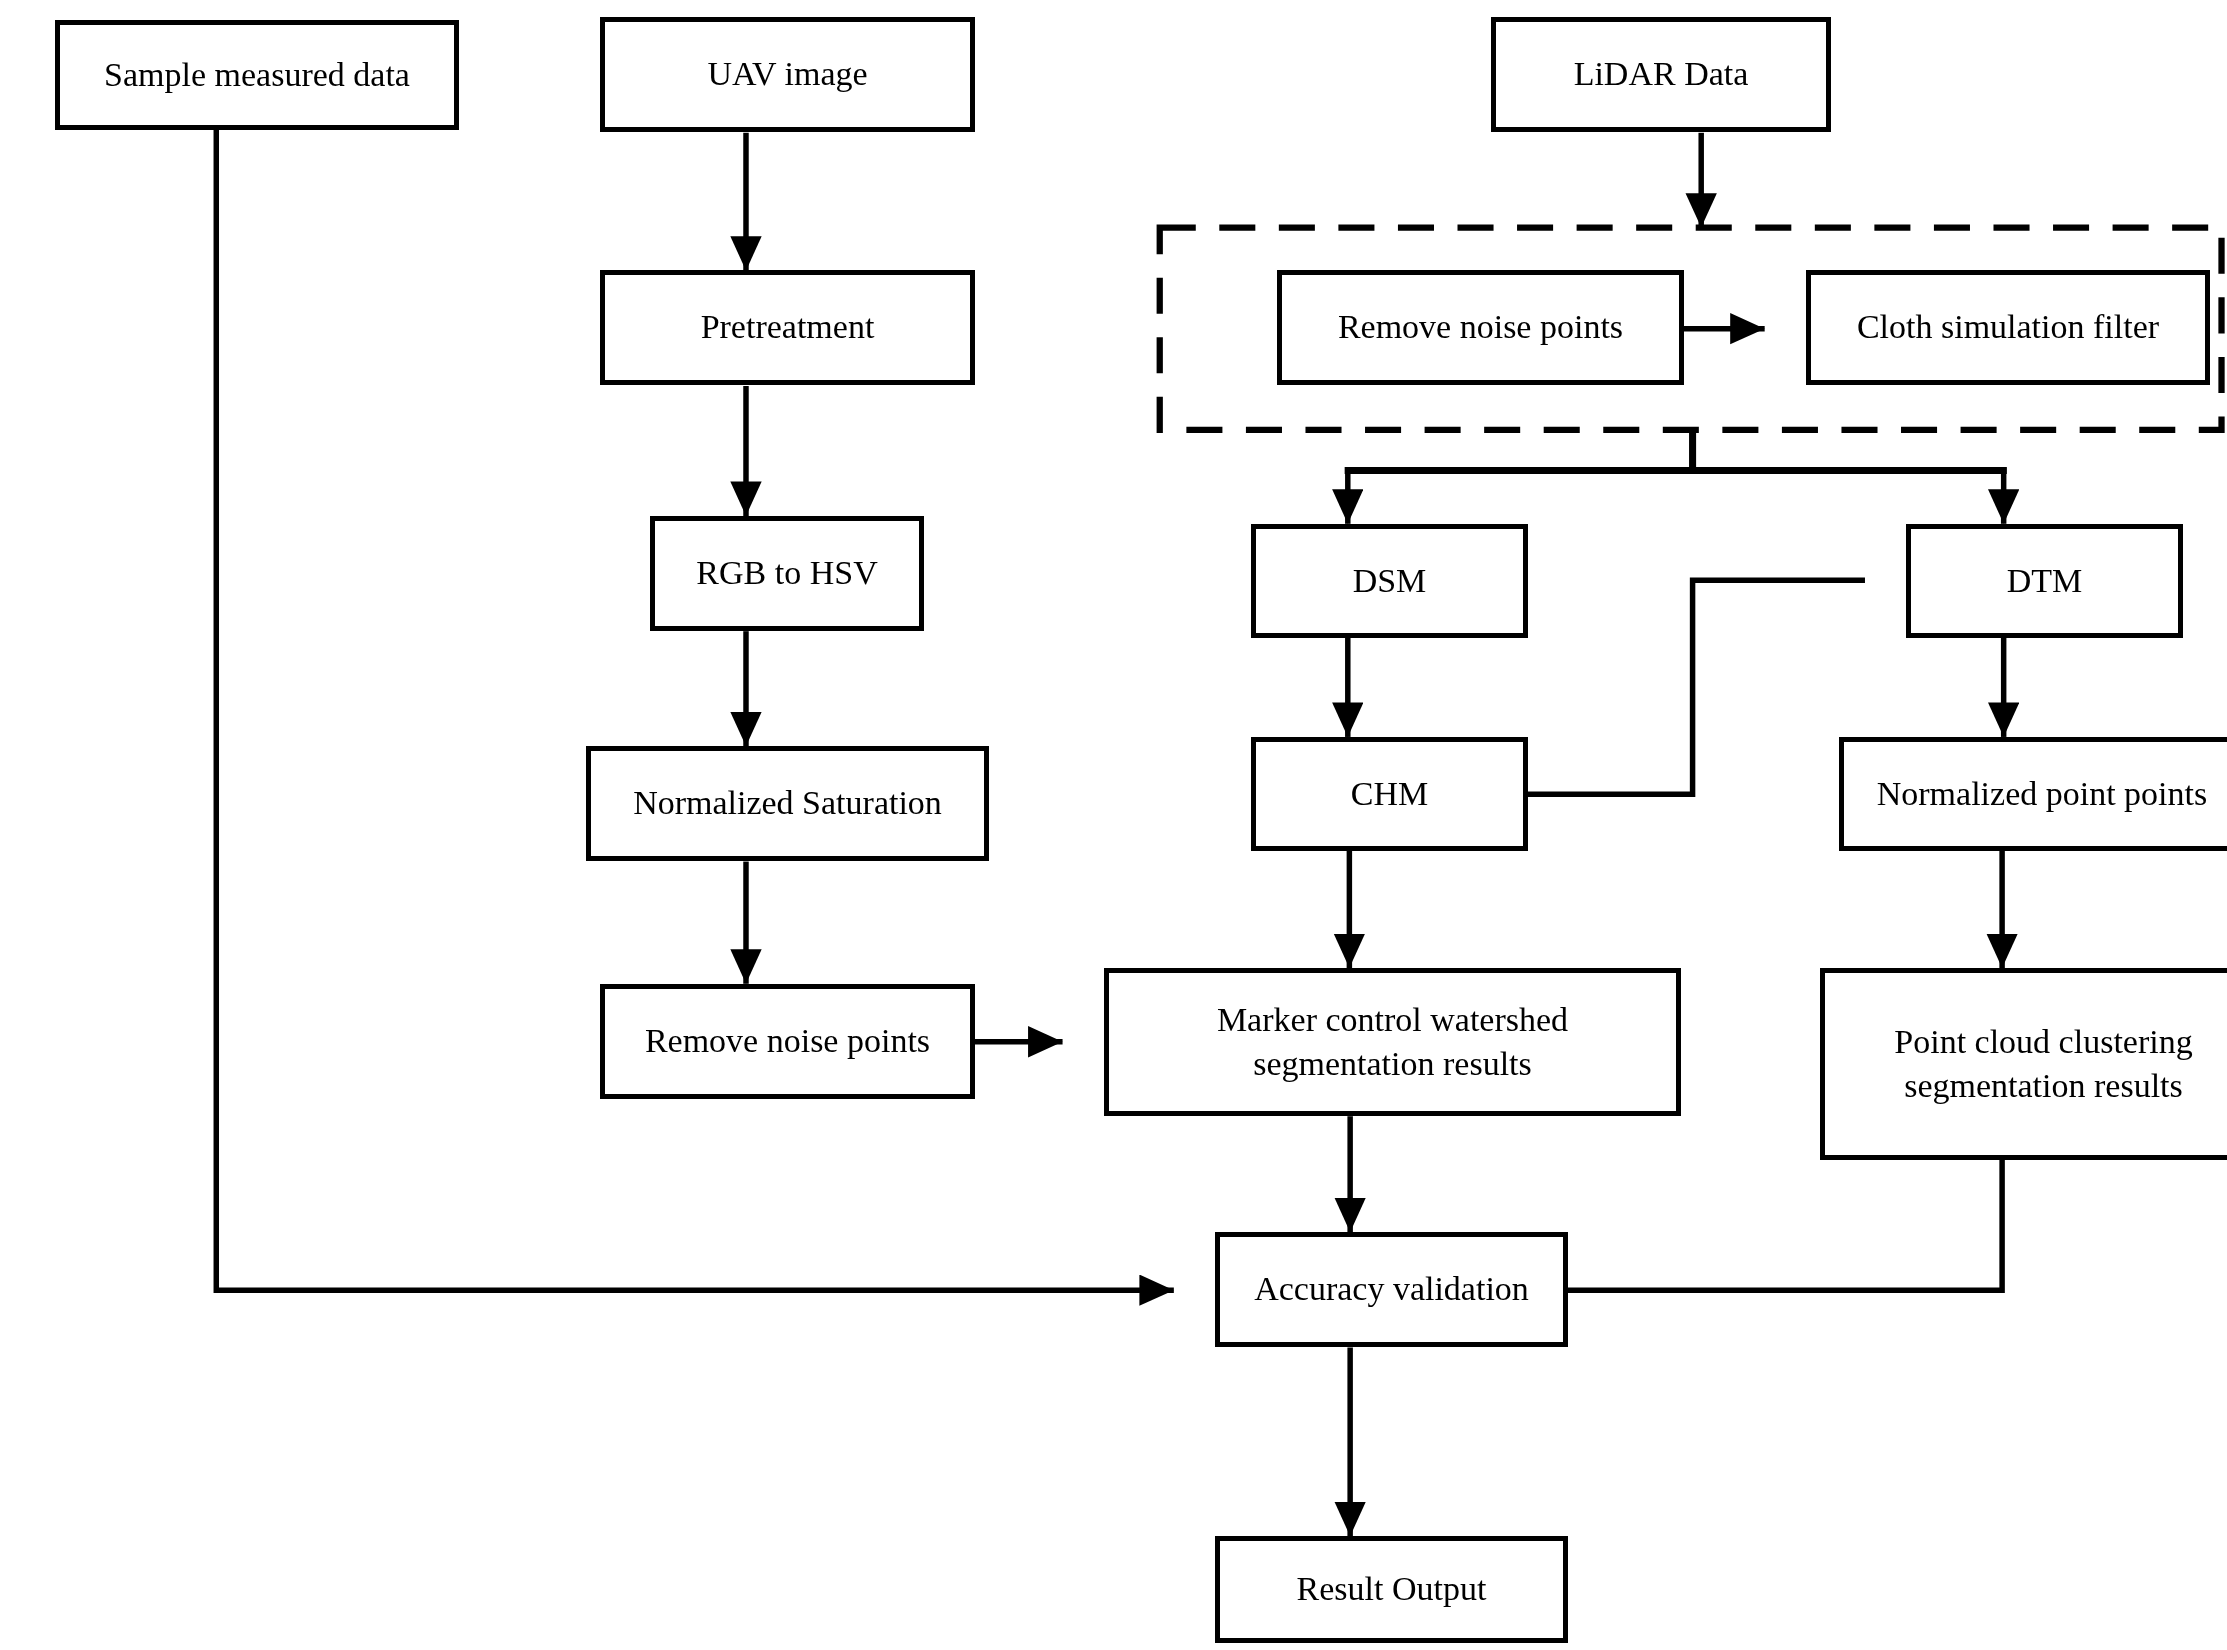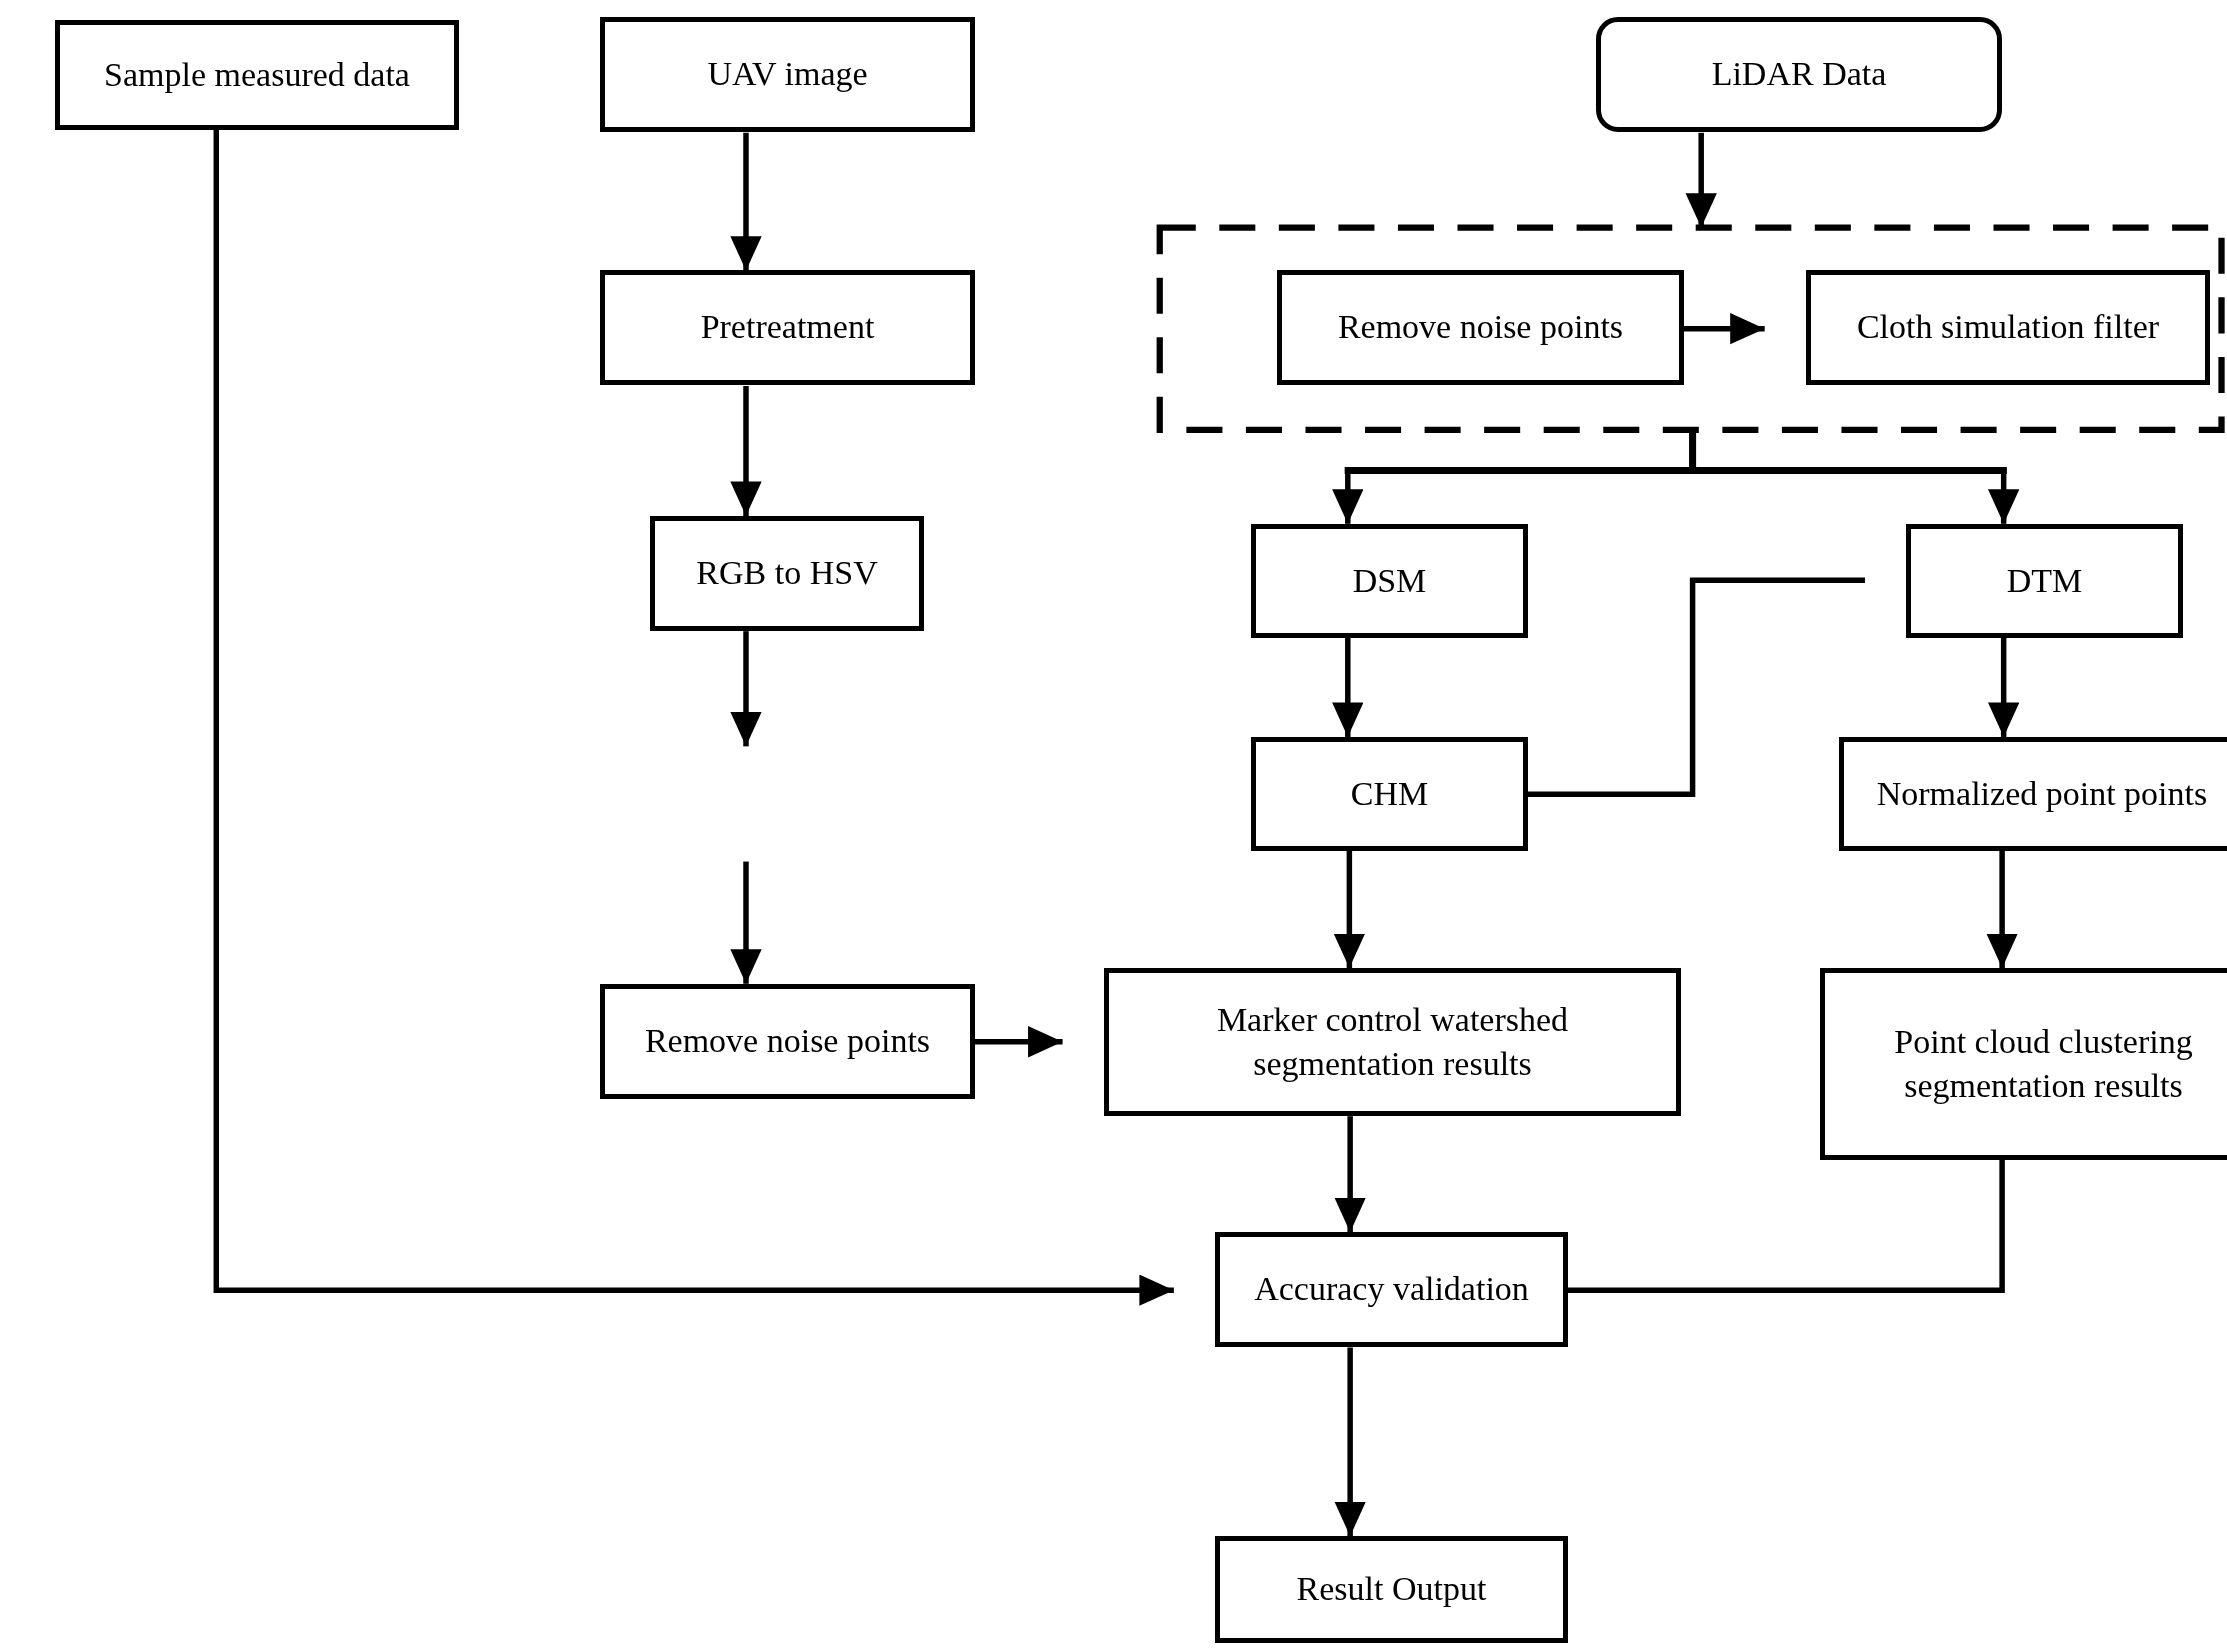--- a/index.html
+++ b/index.html
@@ -72,26 +72,27 @@
   </svg>
 
   <div class="node" style="left:14px;top:19.6px;width:404px;height:110px;">Sample measured data</div>
 
   <div class="node" style="left:559px;top:17px;width:375px;height:115px;">UAV image</div>
 
   <div class="node" style="left:559px;top:270px;width:375px;height:115px;">Pretreatment</div>
 
   <div class="node" style="left:609px;top:516px;width:274px;height:115px;">RGB to HSV</div>
 
+  <div class="node" style="left:545px;top:746px;width:403px;height:115px;">Normalized Saturation</div>
 
   <div class="node" style="left:559px;top:984px;width:375px;height:115px;">Remove noise points</div>
 
   <div class="node multi pad-lg" style="left:1063px;top:968px;width:577px;height:148px;">Marker control watershed segmentation results</div>
 
-  <div class="node" style="left:1555px;top:17px;width:406px;height:115px;border-radius:22px;">LiDAR Data</div>
+  <div class="node" style="left:1450px;top:17px;width:340px;height:115px;">LiDAR Data</div>
 
   <div class="node" style="left:1236px;top:270px;width:407px;height:115px;">Remove noise points</div>
 
   <div class="node" style="left:1765px;top:270px;width:404px;height:115px;">Cloth simulation filter</div>
 
   <div class="node" style="left:1865px;top:524px;width:277px;height:114px;">DTM</div>
 
   <div class="node" style="left:1210px;top:524px;width:277px;height:114px;">DSM</div>
 
   <div class="node" style="left:1210px;top:737px;width:277px;height:114px;">CHM</div>

